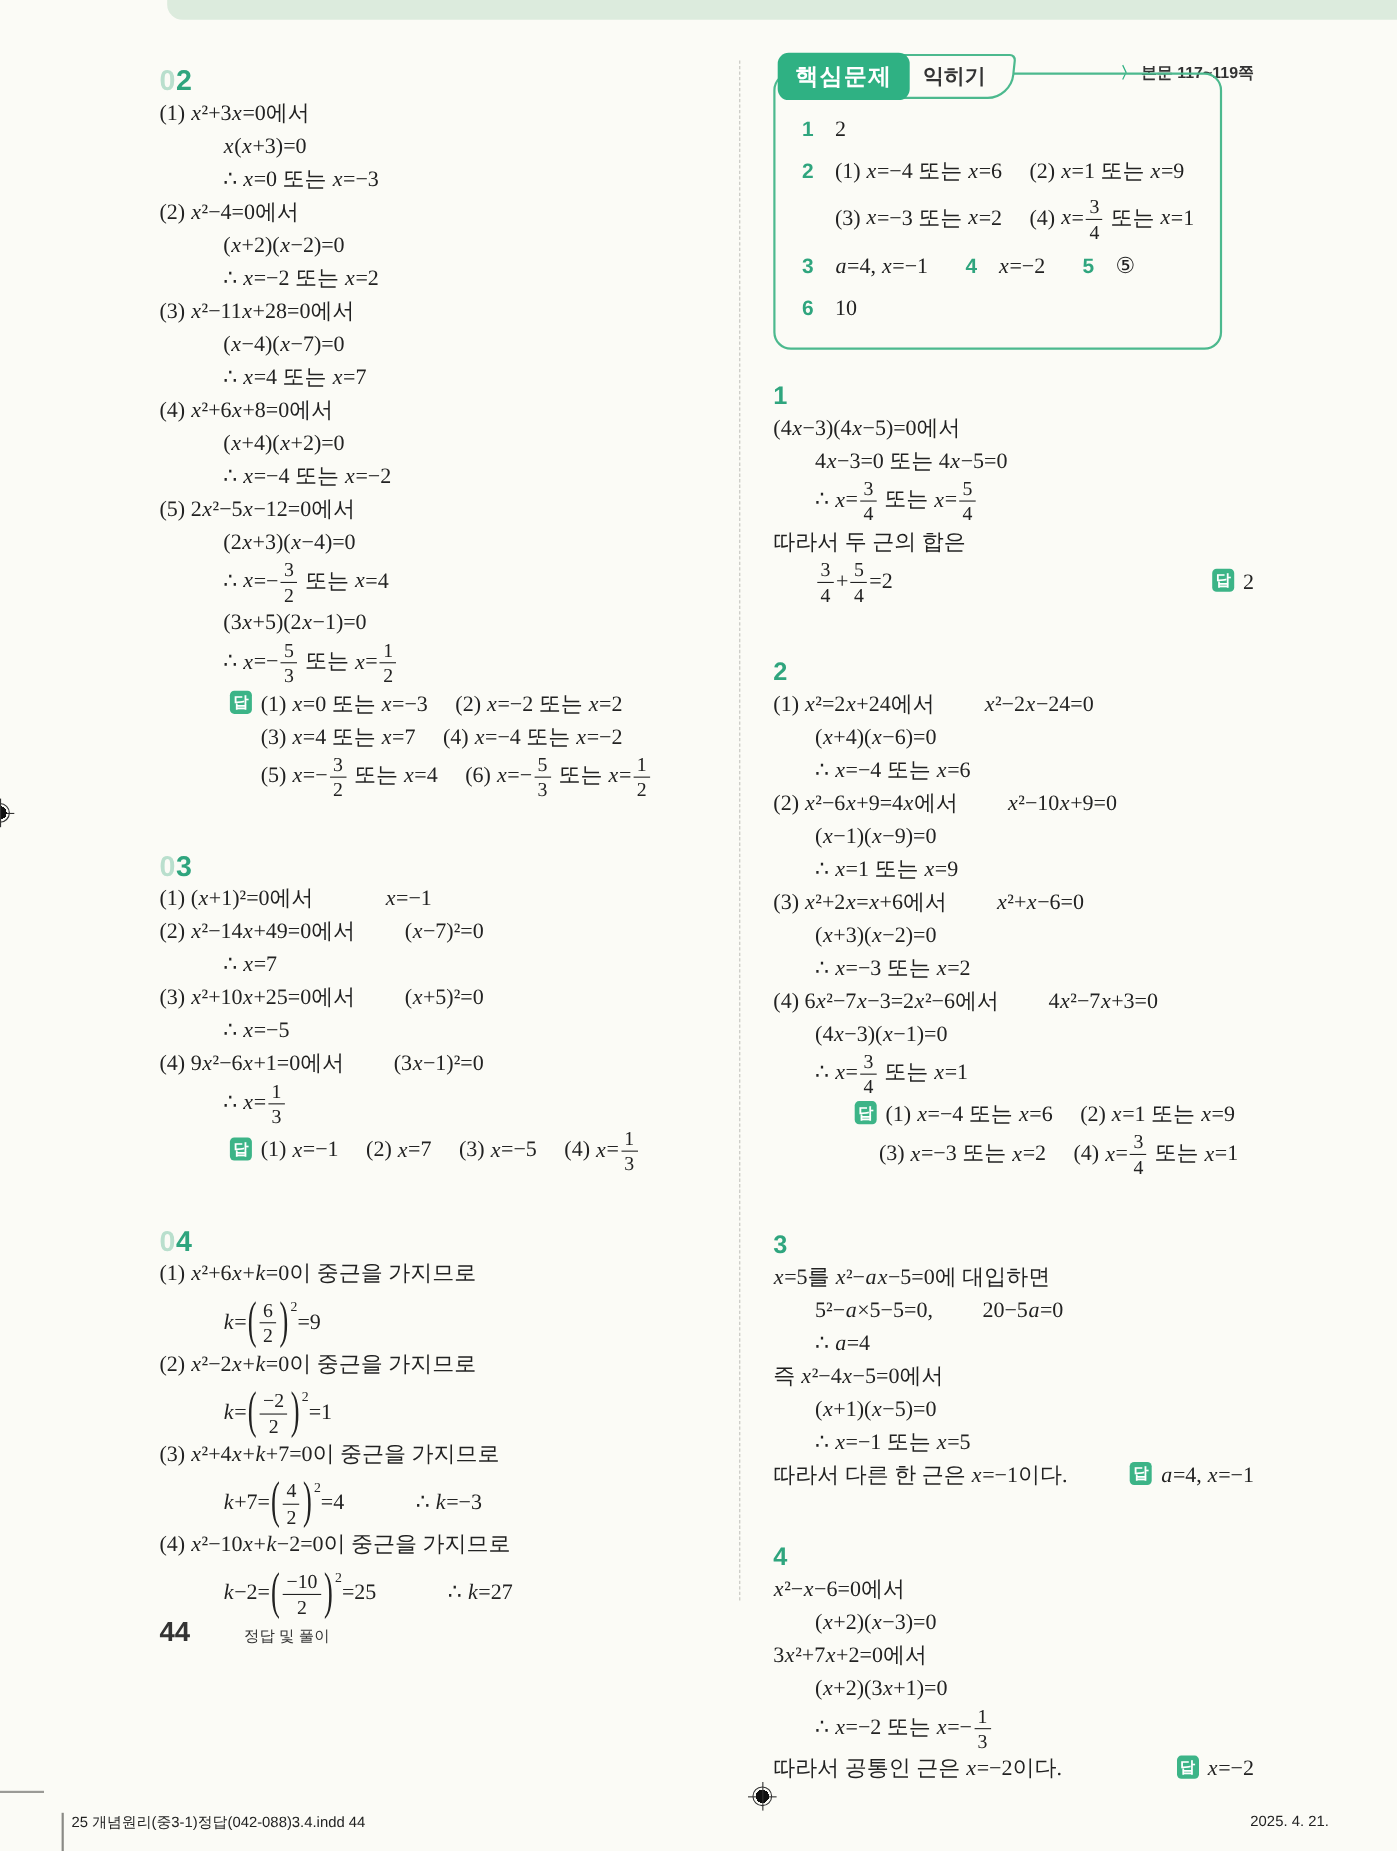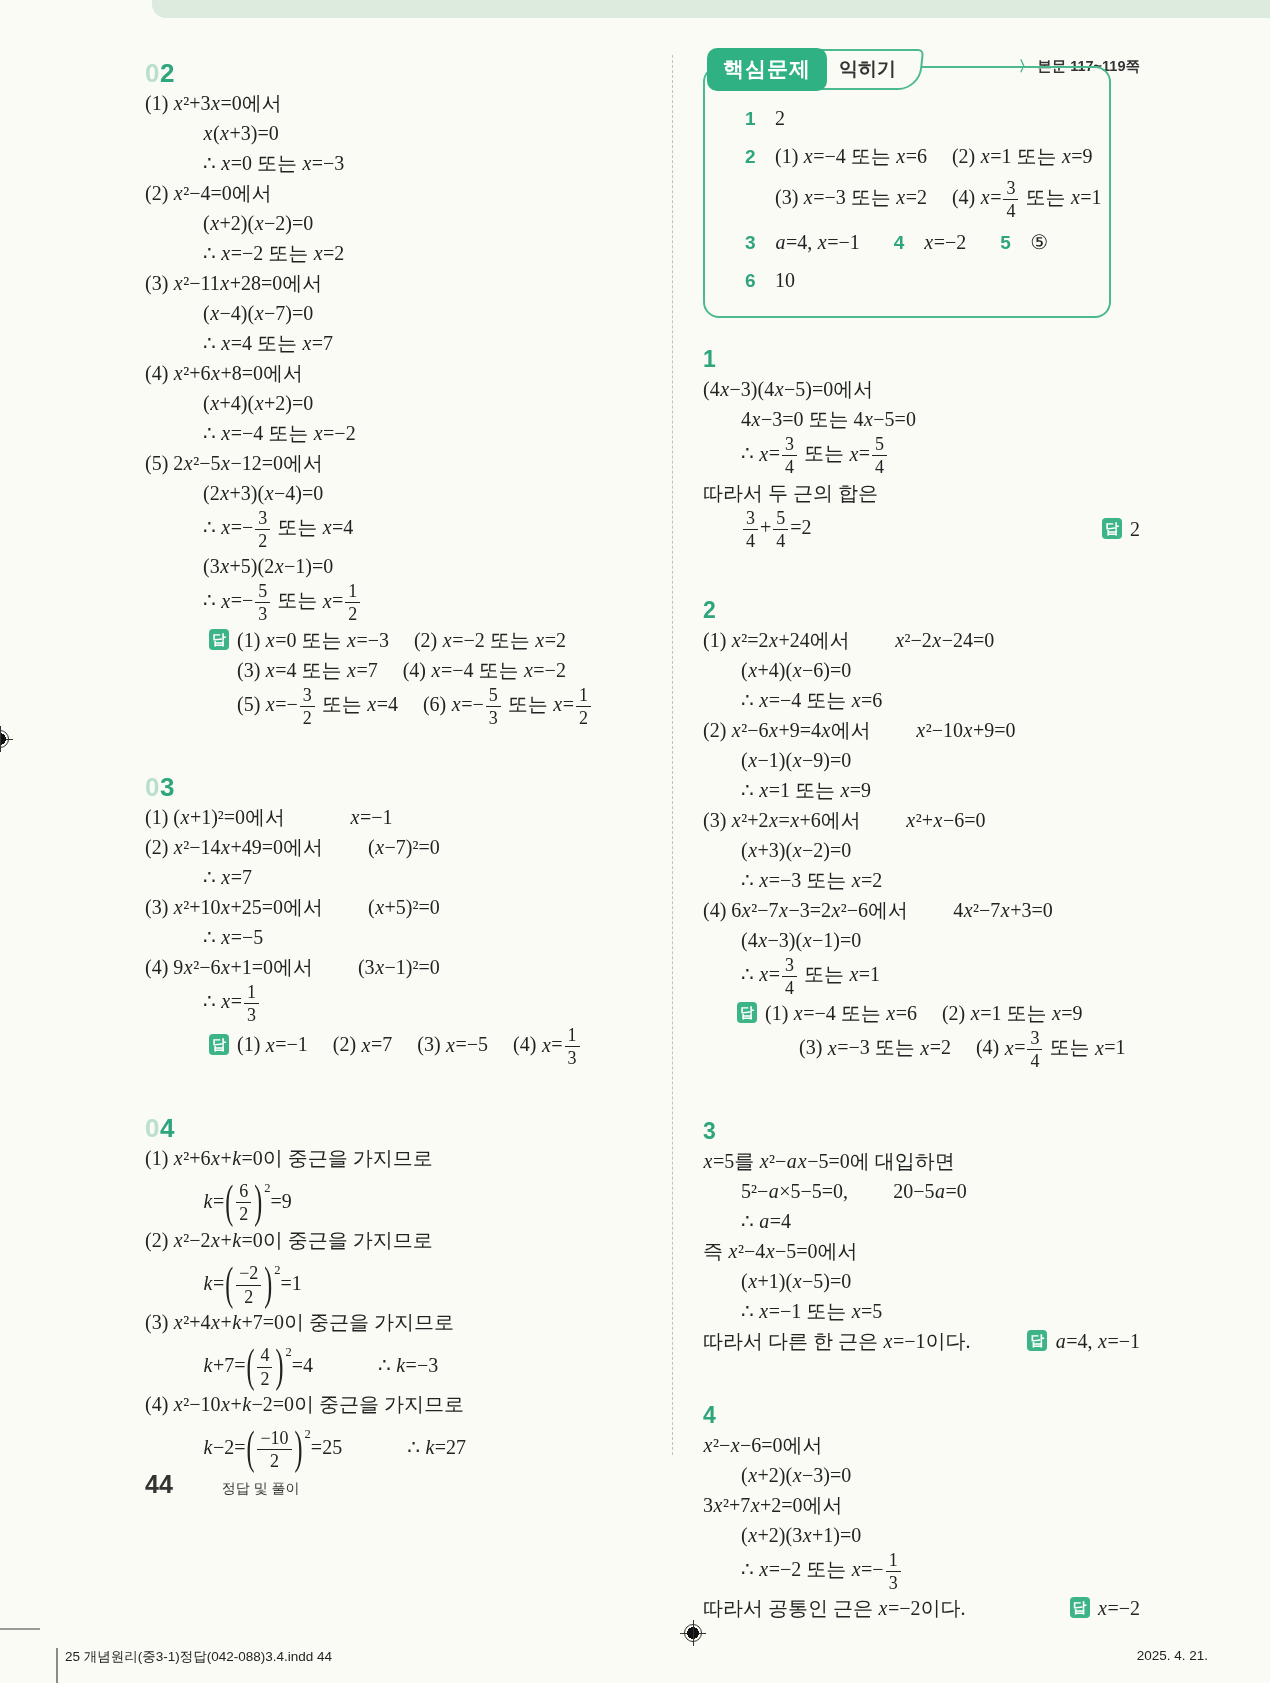--- a/index.html
+++ b/index.html
@@ -35,21 +35,21 @@
   .colL .plabel::first-letter{ color:#b9dfcd; }
   .colR .plabel{ font-size:23px; }
   .pbody{ flex:1; min-width:0; }
 
   .ln{ font-size:20px; line-height:30px; white-space:nowrap; }
   .ln.s{ margin-left:58px; }
   .ln.a1{ margin-left:64px; }
   .ln.a2{ margin-left:92px; }
   .ln.ar{ text-align:right; }
   .colR .ln.s{ margin-left:38px; }
-  .colR .ln.a1{ margin-left:34px; }
+  .colR .ln.a1{ margin-left:74px; }
   .colR .ln.a2{ margin-left:96px; }
   .ln.sp{ display:flex; justify-content:space-between; align-items:center; }
   .ansr{ white-space:nowrap; }
 
   i{ font-style:italic; padding:0 .5px; }
 
   .fr{ display:inline-flex; flex-direction:column; text-align:center;
        vertical-align:middle; font-size:18px; line-height:1.12; margin:0 2px; }
   .fr .nu{ padding:0 3px 1px; border-bottom:1.4px solid #222; }
   .fr .de{ padding:1px 3px 0; }
@@ -59,21 +59,21 @@
   .ex{ font-size:12.5px; vertical-align:16px; margin-left:1px; }
   .gp{ display:inline-block; width:20px; }
 
   .dap{ display:inline-block; background:#3cb487; color:#fff;
         font-family:"Liberation Sans","DejaVu Sans",sans-serif; font-weight:700;
         font-size:14px; line-height:1; padding:3px 3px 4px; border-radius:4px;
         margin-right:8px; vertical-align:3px; }
 
   
   .kbox{ position:relative; border:2.5px solid #4cb98e; border-radius:16px;
-         width:408px; padding:34px 20px 14px 40px; margin-top:16px; margin-bottom:26px; }
+         width:408px; padding:34px 20px 14px 24px; margin-top:16px; margin-bottom:26px; }
   .kheader{ position:absolute; top:-20px; left:2px; display:flex; align-items:center; }
   .kb-title{ background:#2fb183; color:#fff; font-family:"Liberation Sans","DejaVu Sans",sans-serif;
              font-weight:700; font-size:21px; letter-spacing:1px; padding:7px 16px 8px;
              border-radius:10px; position:relative; z-index:2; }
   .kb-tab{ background:#fbfbf6; border:2.5px solid #4cb98e; color:#333;
            font-family:"Liberation Sans","DejaVu Sans",sans-serif; font-weight:700; font-size:19px;
            padding:5px 24px 6px 20px; margin-left:-10px;
            border-radius:0 6px 22px 0; transform:skewX(-6deg); }
   .kb-tab > span{ display:inline-block; transform:skewX(6deg); }
   .bln{ display:flex; font-size:20px; line-height:33px; margin-bottom:5px; white-space:nowrap; }

